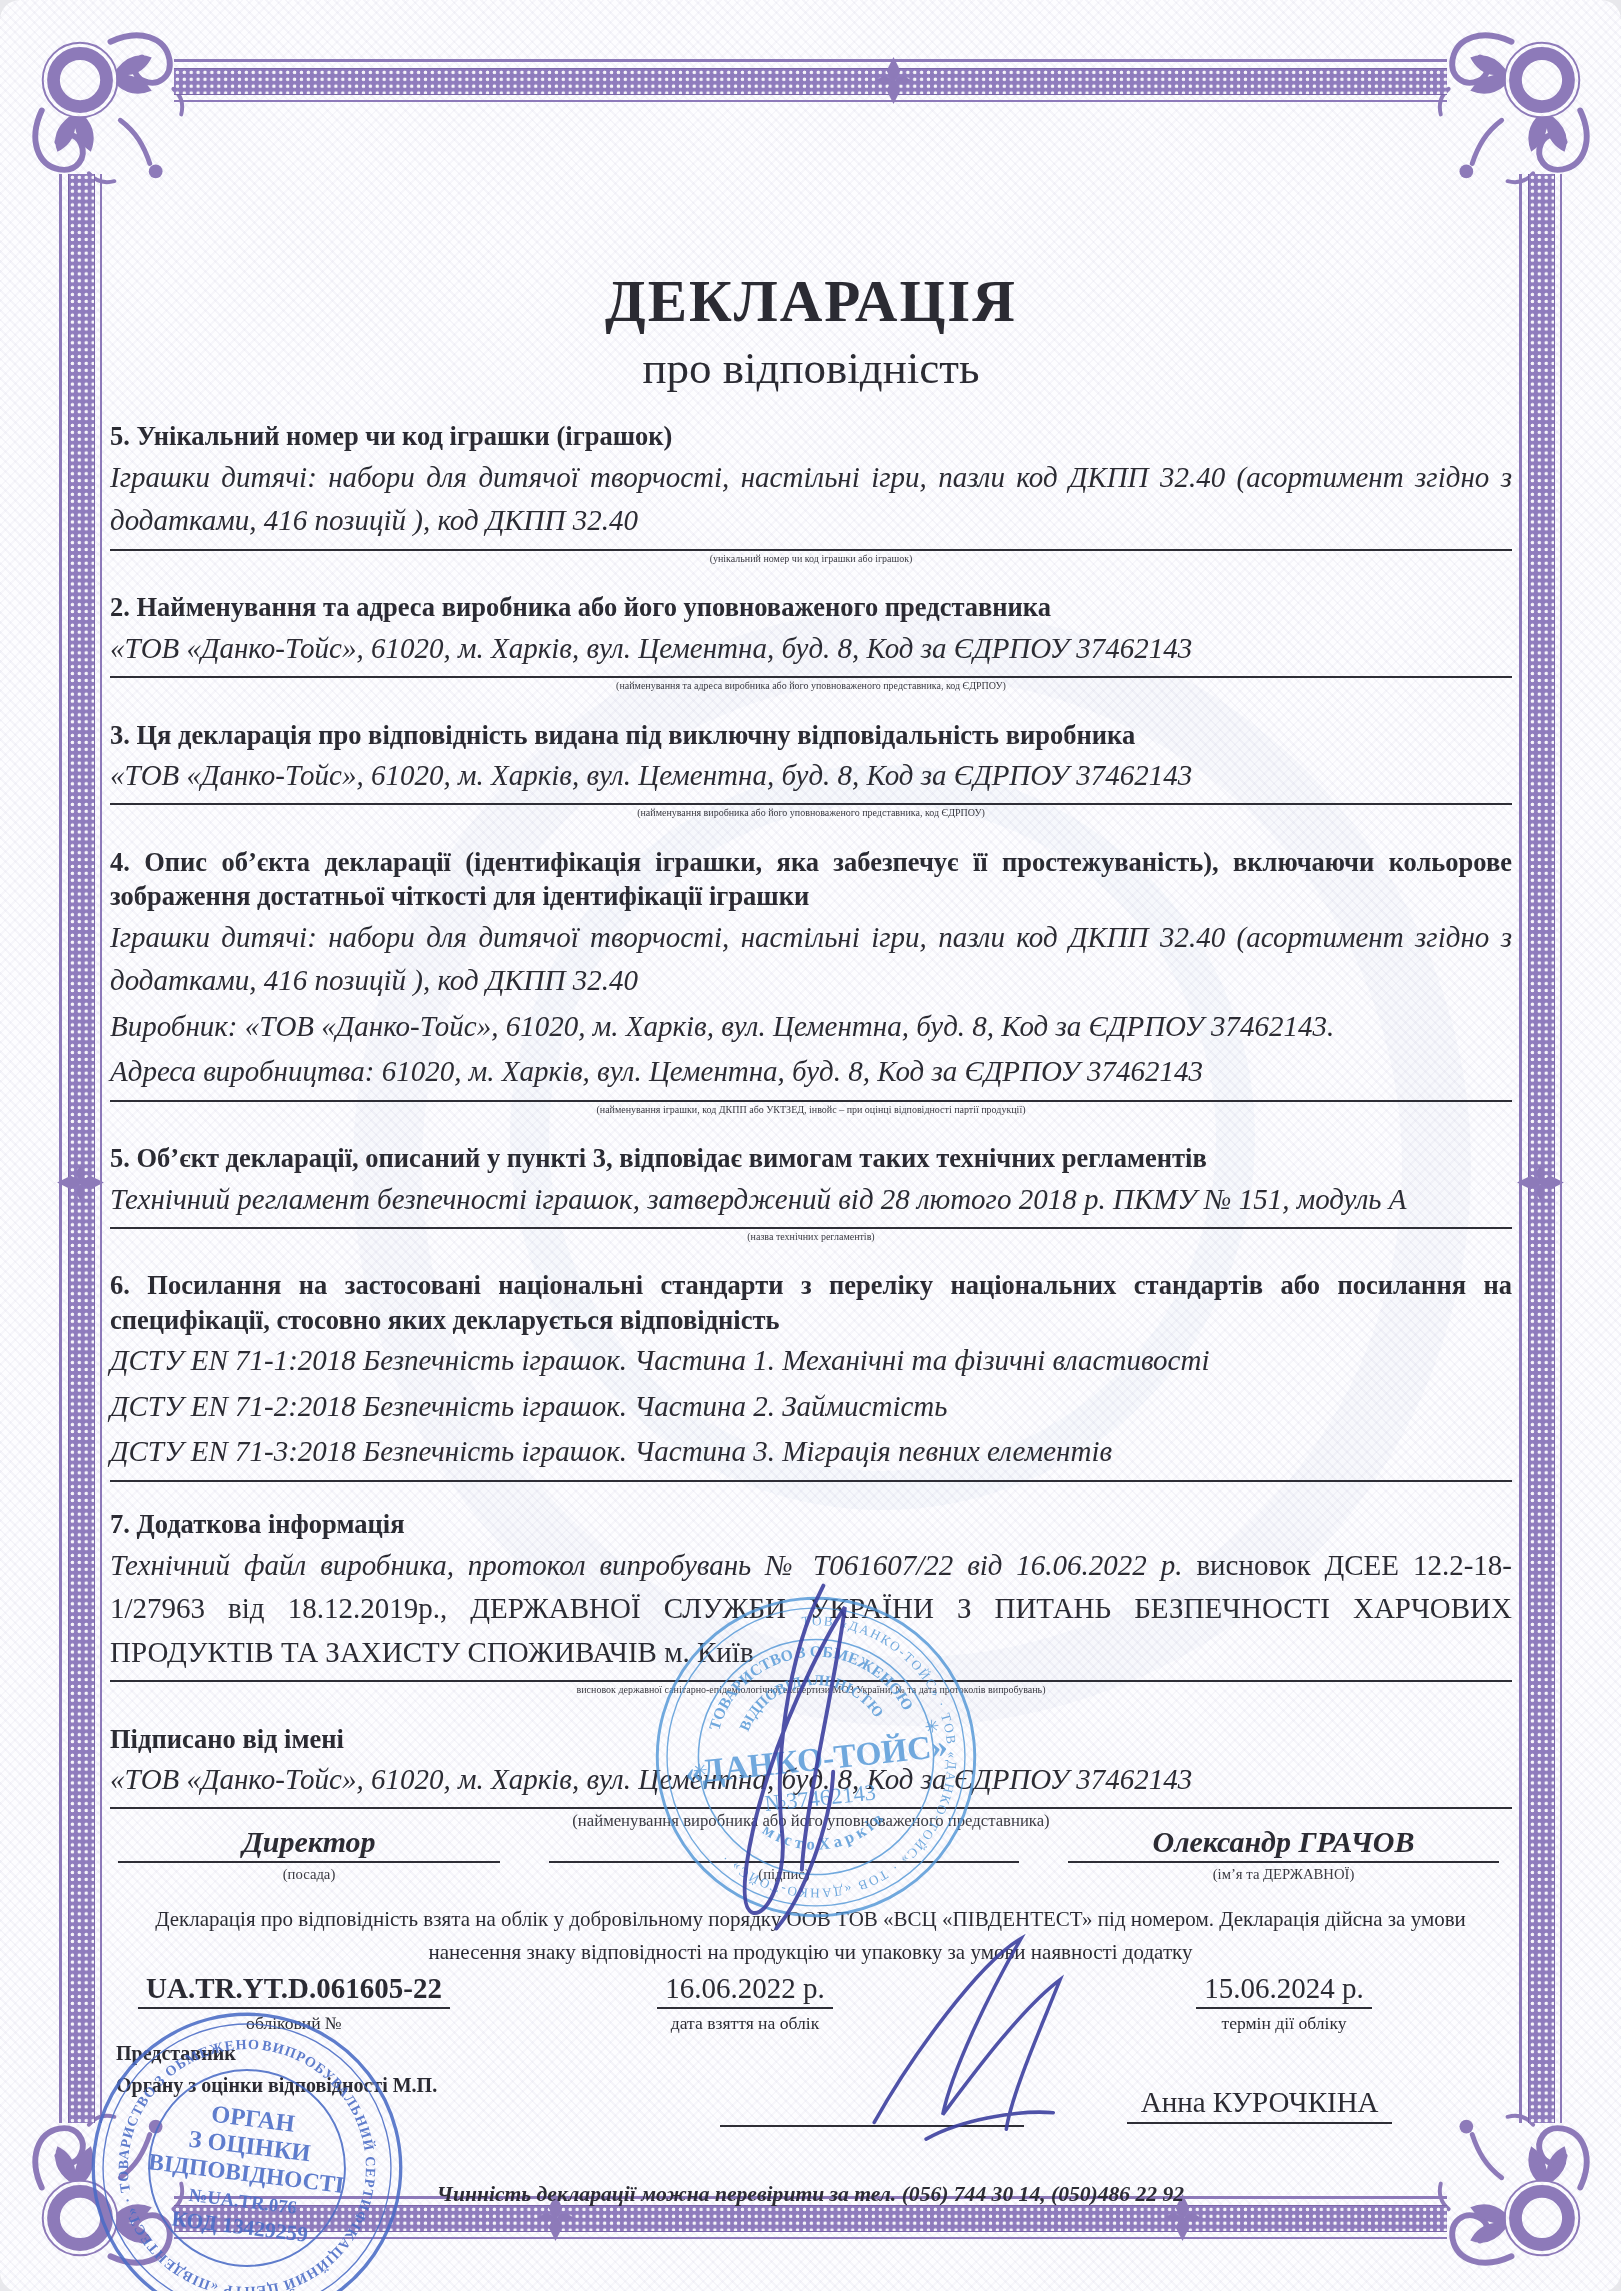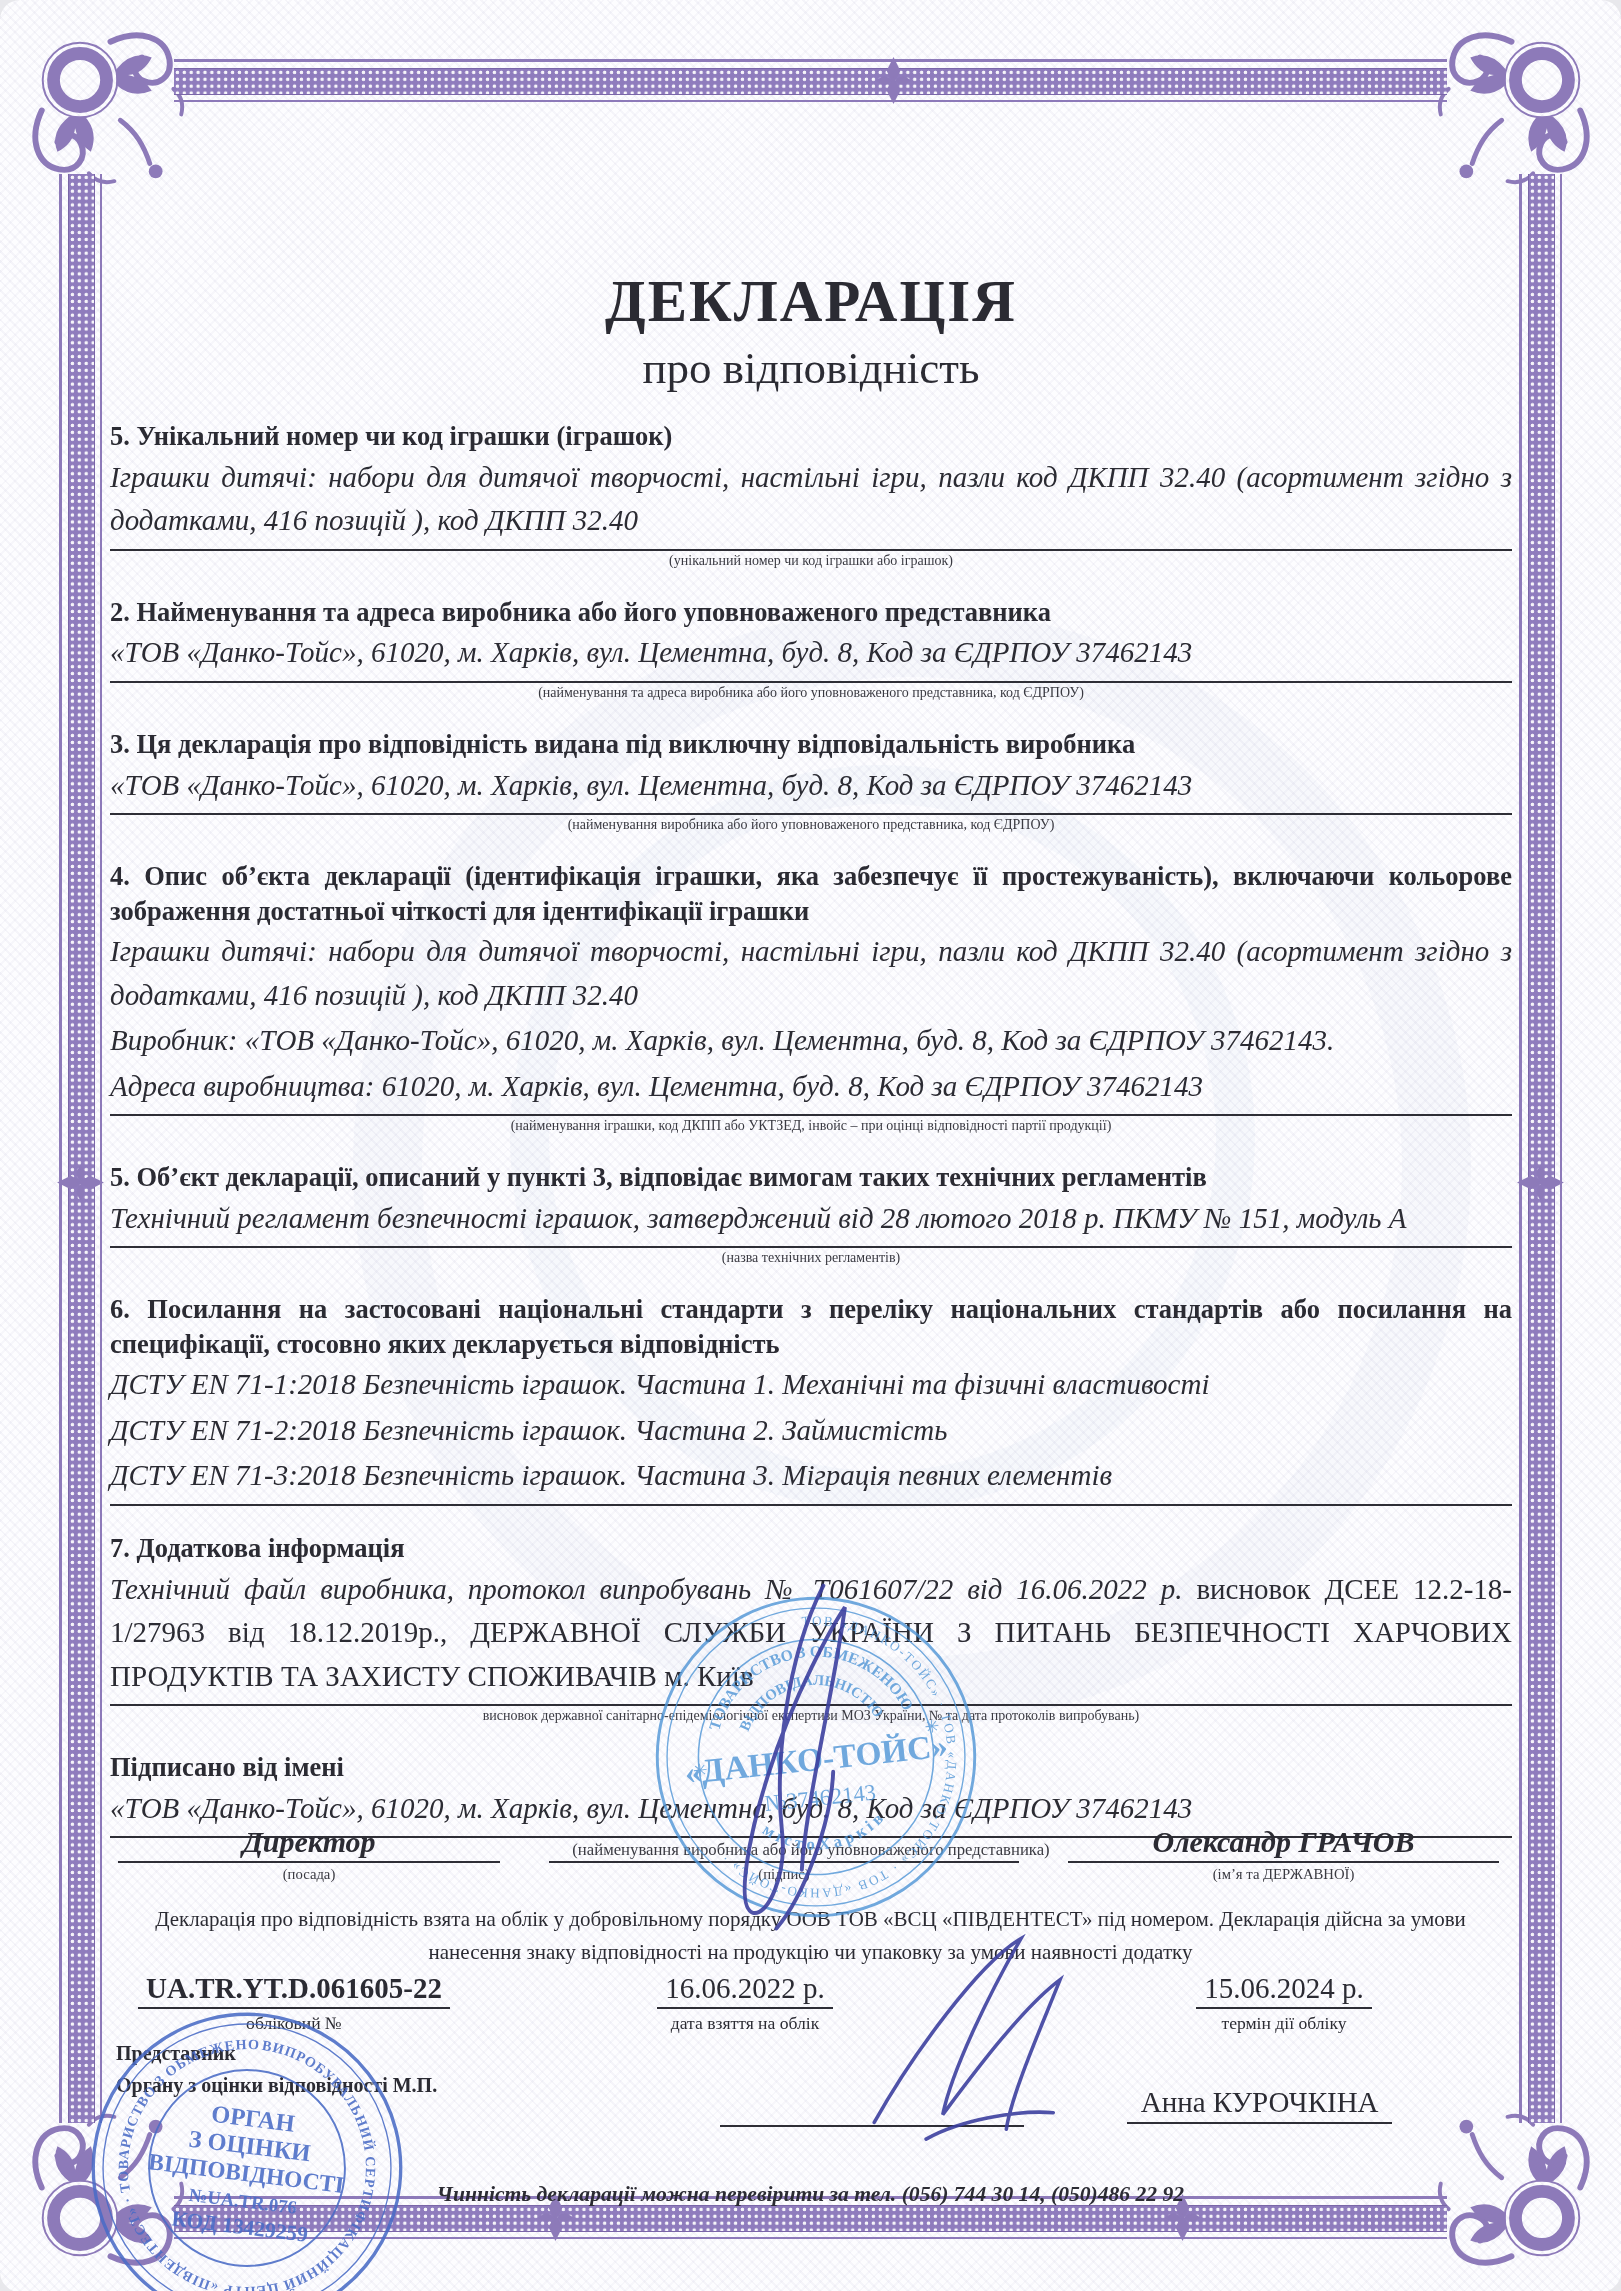--- a/index.html
+++ b/index.html
@@ -43,21 +43,21 @@
   .wm2{left:510px;top:765px;width:667px;height:667px;border:39px solid rgba(110,150,195,.05);}
   
   .content{position:absolute;left:110px;top:267px;width:1402px;}
   .title1{text-align:center;font-size:59px;font-weight:bold;letter-spacing:2px;margin:0;}
   .title2{text-align:center;font-size:45px;margin:5.9px 0 0 0;}
   .sec{margin-top:25.5px;}
   .sec:first-of-type{margin-top:88px;}
   .sec-h{font-size:26.5px;font-weight:bold;text-align:justify;line-height:1.3;margin:0;}
   .sec-b{font-size:29px;font-style:italic;line-height:1.5;text-align:justify;margin:2px 0 0 0;}
   .rule{border-top:2.5px solid #2e2e36;margin-top:5.9px;}
-  .cap{font-size:14px;text-align:center;color:#3a3a42;margin-top:2px;line-height:1.2;}
+  .cap{font-size:10px;text-align:center;color:#3a3a42;margin-top:2px;line-height:1.2;}
   .cap.mid{font-size:16.7px;}
   .caps-part{font-style:normal;}
   .sigcol{position:absolute;text-align:center;}
   .sigcol .val{font-size:30px;font-weight:bold;font-style:italic;padding:0 9.8px 2px 9.8px;}
   .sigcol .line{border-top:2.5px solid #2e2e36;}
   .sigcol .scap{font-size:14.7px;color:#3a3a42;margin-top:2.9px;}
   .note{position:absolute;left:127px;right:127px;text-align:center;font-size:21px;line-height:1.55;}
   .regcol{position:absolute;text-align:center;}
   .regcol .val{font-size:29px;border-bottom:2.5px solid #2e2e36;display:inline-block;padding:0 7.8px 2px 7.8px;}
   .regcol .rcap{font-size:17.6px;margin-top:3.9px;}

